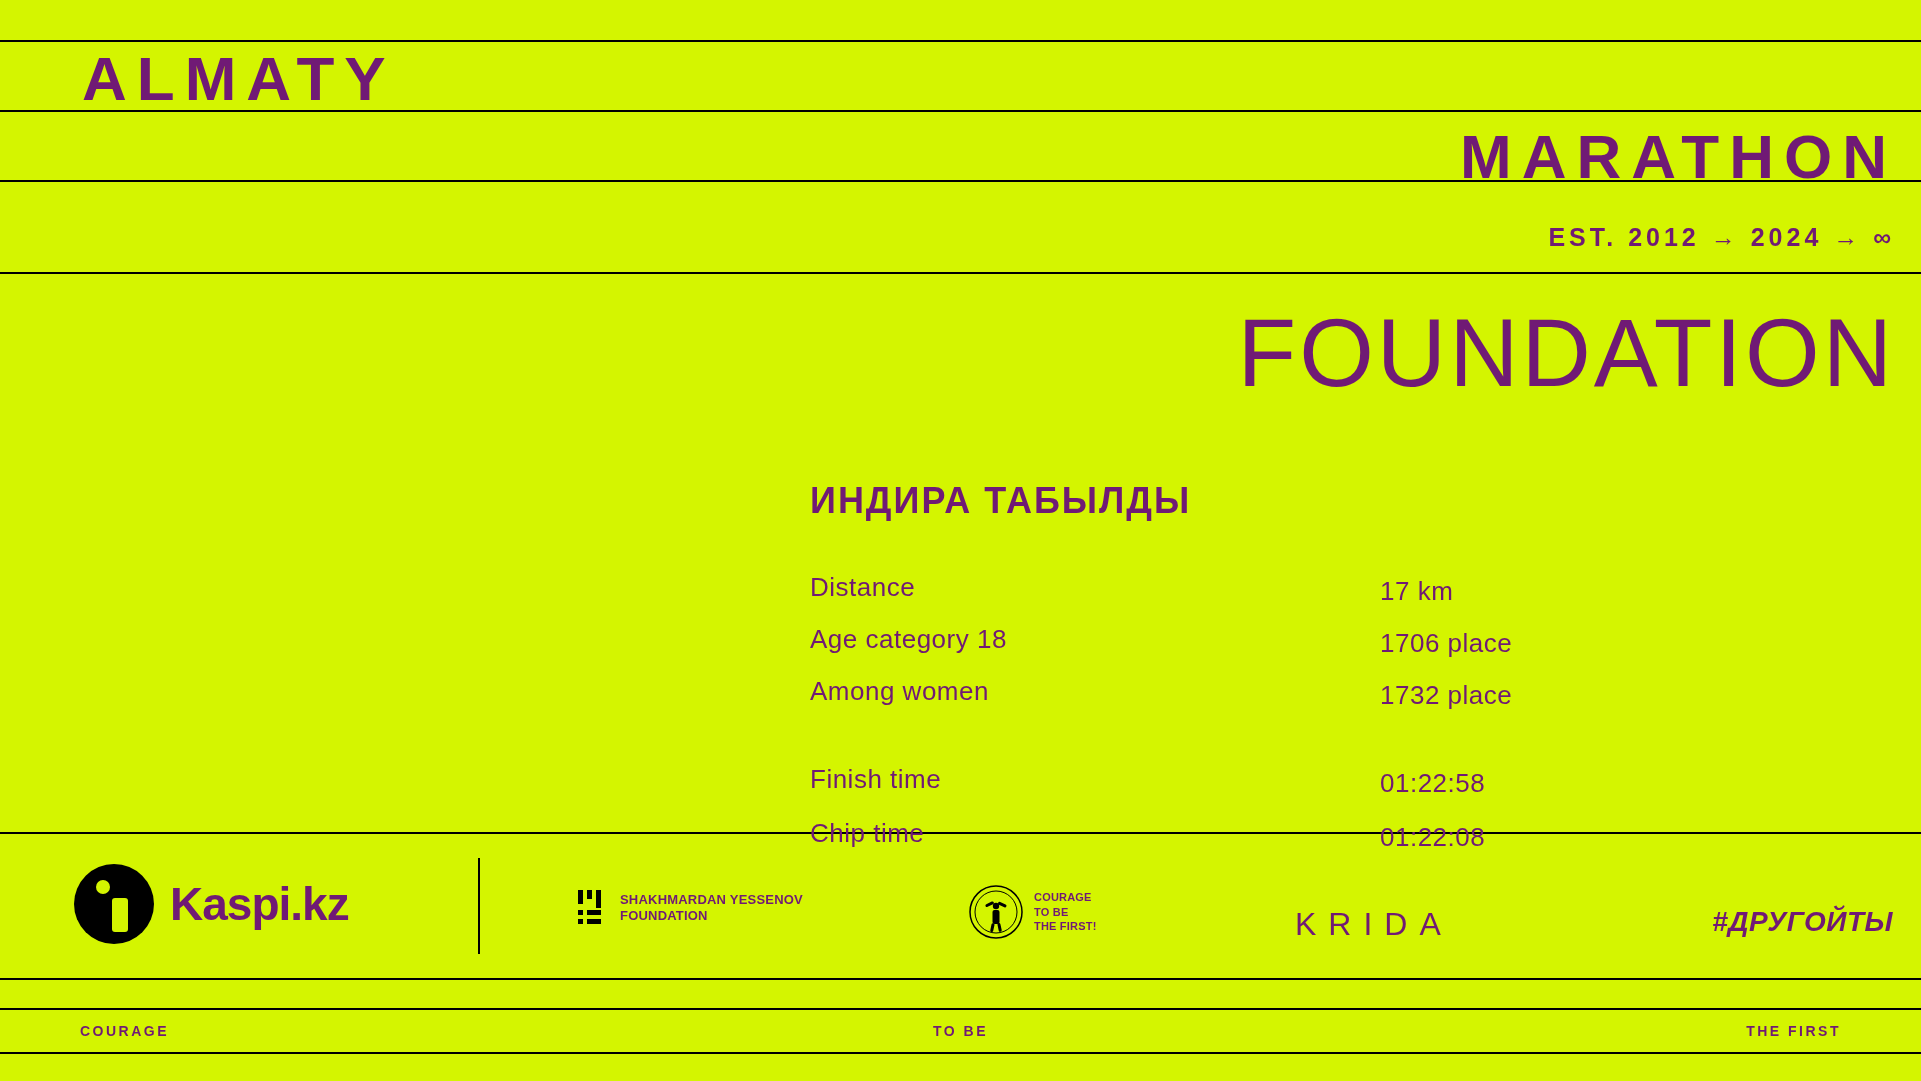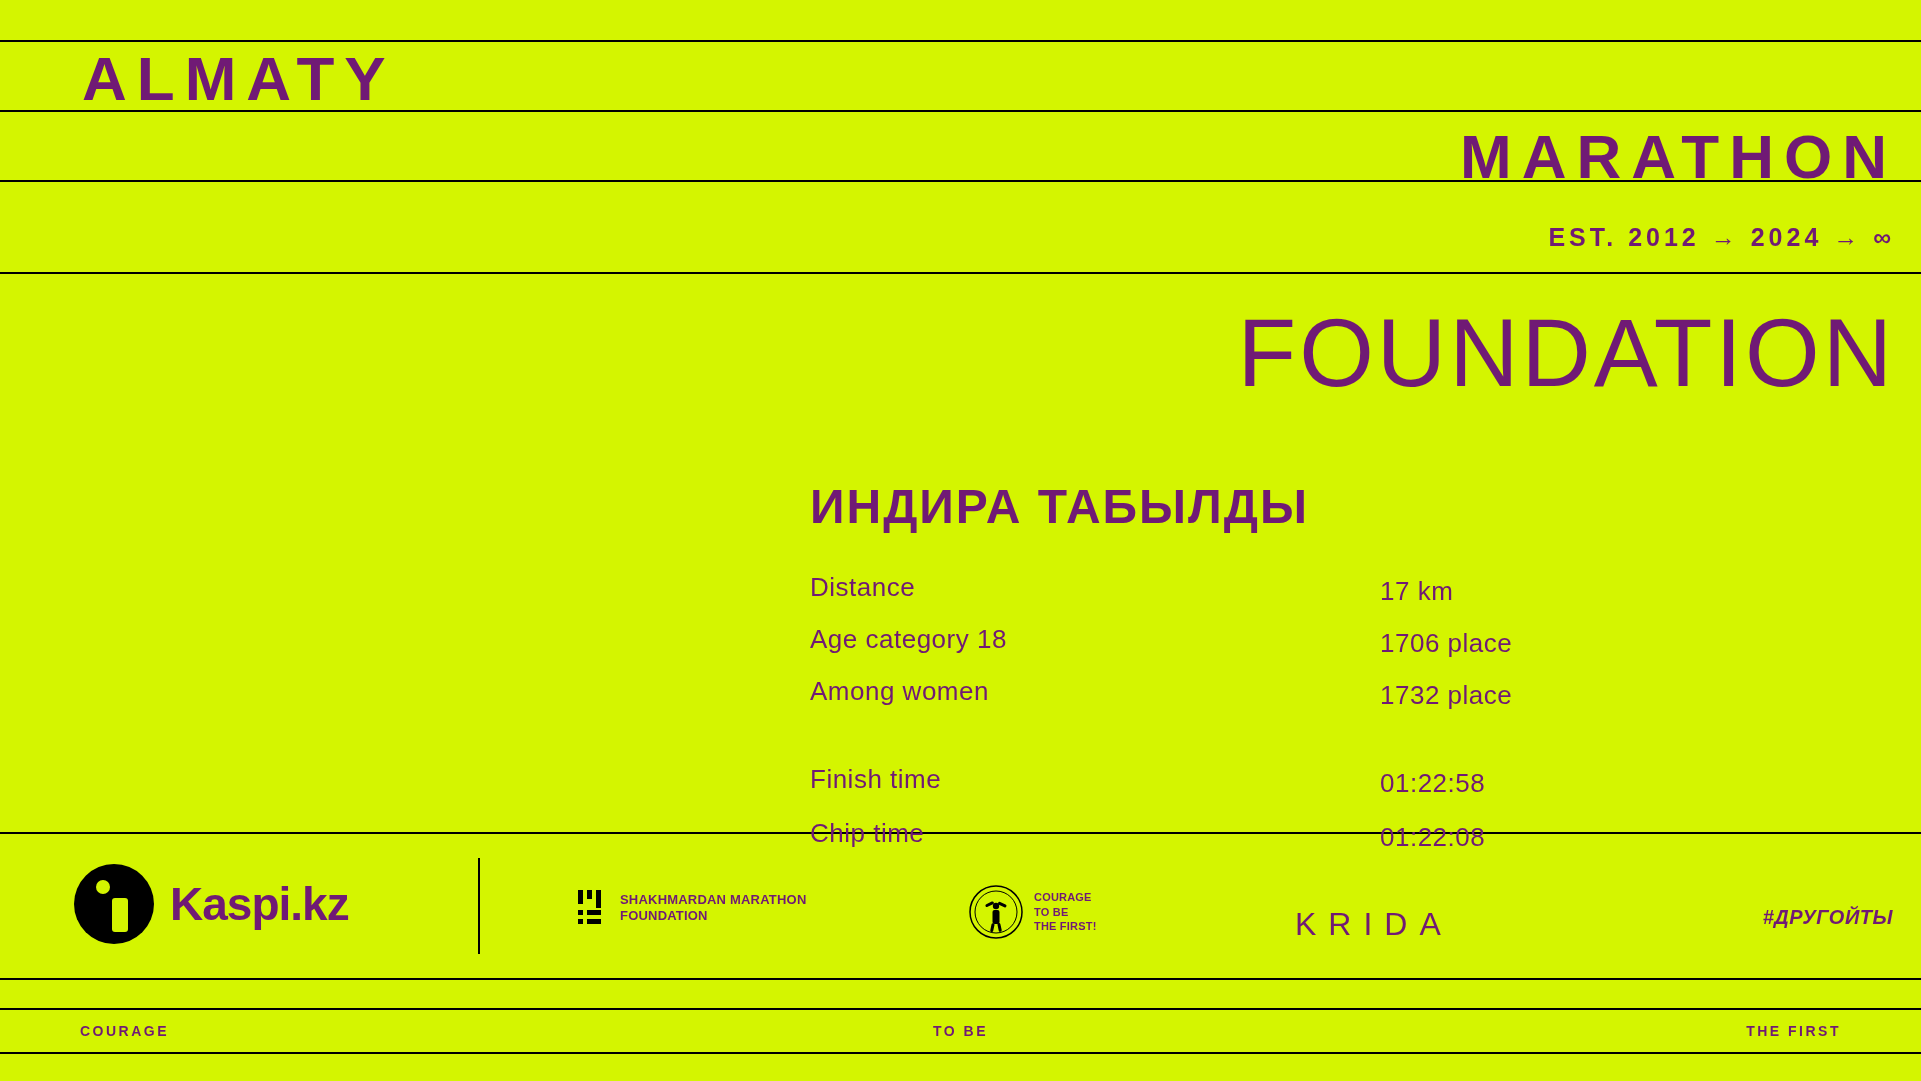--- a/index.html
+++ b/index.html
@@ -69,21 +69,21 @@
     letter-spacing: 3px;
     line-height: 1;
     text-align: right;
   }
 
   
   .recipient {
     position: absolute;
     left: 810px;
     top: 483px;
-    font-size: 48px;
+    font-size: 36px;
     font-weight: 700;
     letter-spacing: 2px;
     line-height: 1;
   }
 
   
   .results {
     position: absolute;
     left: 810px;
     top: 572px;
@@ -224,21 +224,21 @@
     left: 1295px;
     top: 66px;
     font-size: 32px;
     font-weight: 400;
     letter-spacing: 12px;
   }
   .drugoity {
     position: absolute;
     right: 28px;
     top: 66px;
-    font-size: 20px;
+    font-size: 28px;
     font-weight: 700;
     font-style: italic;
     letter-spacing: 0.5px;
     text-align: center;
   }
 
   
   .footer {
     position: absolute;
     left: 0;
@@ -315,21 +315,21 @@
       <div class="yessenov-mark">
         <i class="ym1"></i>
           <i class="ym2"></i>
           <i class="ym3"></i>
         <i class="ym4"></i>
           <i class="ym5"></i>
           <i class="ym6"></i>
           <i class="ym7"></i>
       </div>
       <div class="yessenov-text">
-        <div>SHAKHMARDAN MARATHON</div>
+        <div>SHAKHMARDAN YESSENOV</div>
         <div>FOUNDATION</div>
       </div>
     </div>
 
     <div class="courage-fund">
       <div class="cf-seal">
         <svg width="56" height="56" viewBox="0 0 56 56">
           <circle cx="28" cy="28" r="26" fill="none" stroke="#000" stroke-width="1.5"></circle>
           <circle cx="28" cy="28" r="21" fill="none" stroke="#000" stroke-width="1"></circle>
           <circle cx="28" cy="22" r="3.2" fill="#000"></circle>

